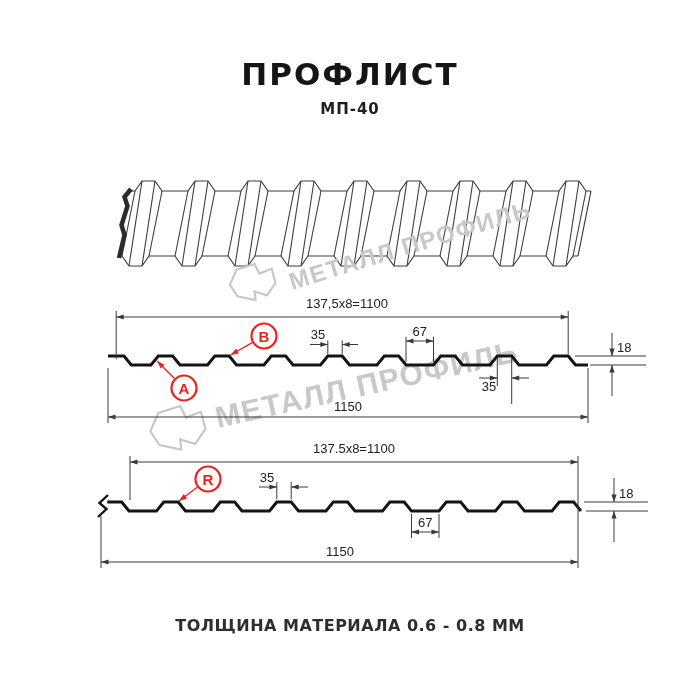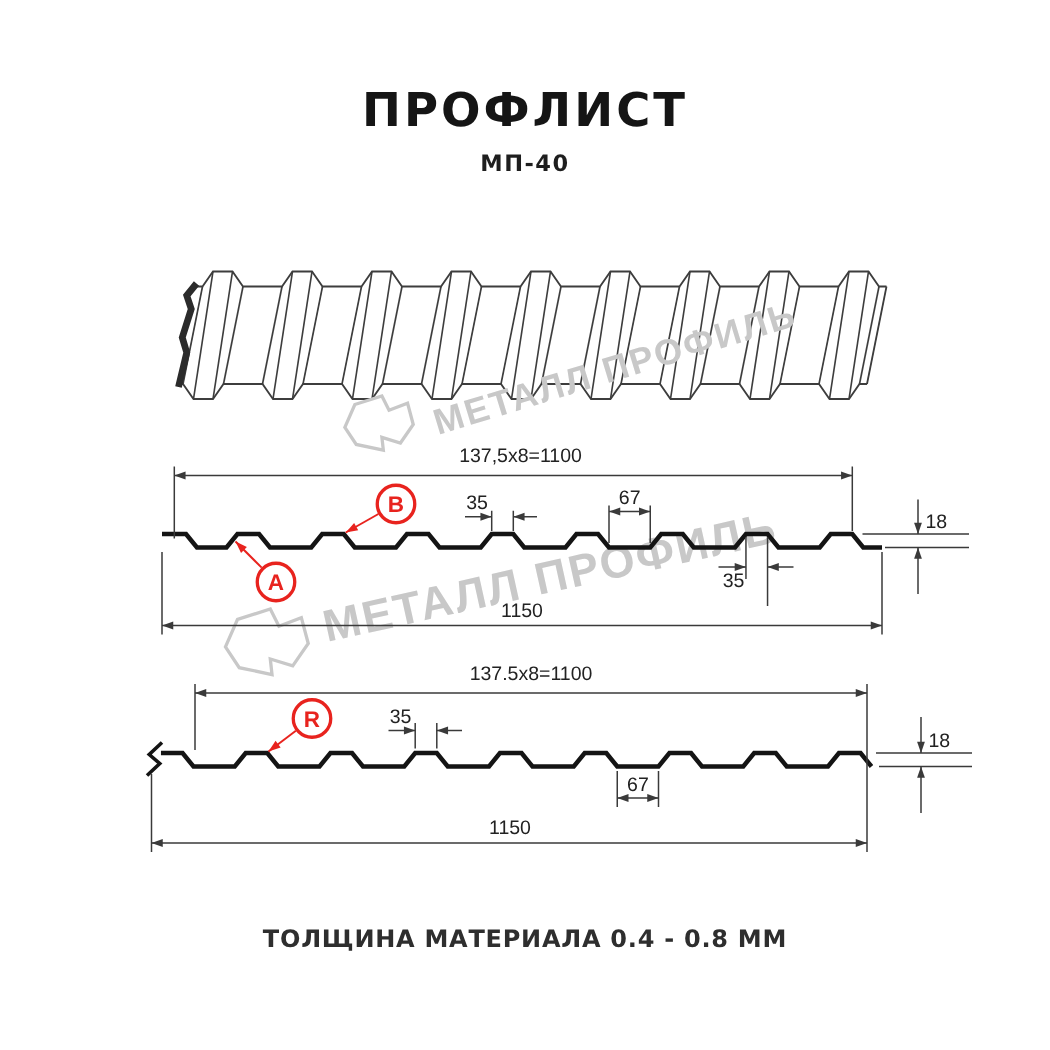--- a/index.html
+++ b/index.html
@@ -163,14 +163,14 @@
       <path d="M614,511 L611.4,518.5 L616.6,518.5 Z" fill="#3a3a3a" stroke="none" stroke-width="0" stroke-linejoin="miter" stroke-linecap="butt"></path>
       <path d="M101,562 L108.5,564.6 L108.5,559.4 Z" fill="#3a3a3a" stroke="none" stroke-width="0" stroke-linejoin="miter" stroke-linecap="butt"></path>
       <path d="M578,562 L570.5,559.4 L570.5,564.6 Z" fill="#3a3a3a" stroke="none" stroke-width="0" stroke-linejoin="miter" stroke-linecap="butt"></path>
       <g>
         <line x1="197.24466784281765" y1="487.15921749855215" x2="179" y2="501" stroke="#e8231e" stroke-width="1.3"></line>
         <circle cx="208" cy="479" r="12.5" fill="none" stroke="#e8231e" stroke-width="2.2"></circle>
         <text x="208" y="484.5" fill="#e8231e" font-size="15" text-anchor="middle" font-family="&quot;Liberation Sans&quot;,sans-serif" font-weight="bold">R</text>
       </g>
       <path d="M179,501 L187.1,498.4 L183.7,493.9 Z" fill="#e8231e" stroke="none" stroke-width="0" stroke-linejoin="miter" stroke-linecap="butt"></path>
     </svg>
-  <div class="footer">ТОЛЩИНА МАТЕРИАЛА 0.4 - 0.8 ММ</div>
+  <div class="footer">ТОЛЩИНА МАТЕРИАЛА 0.6 - 0.8 ММ</div>
 </div>
 
 </body></html>

